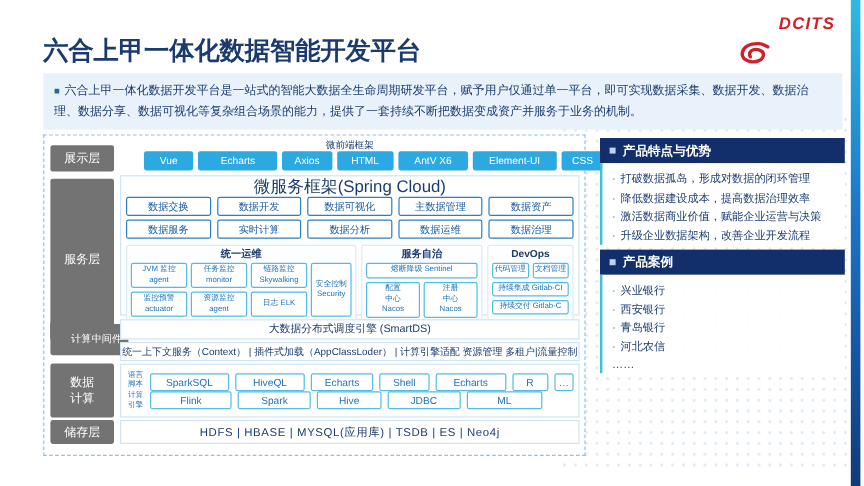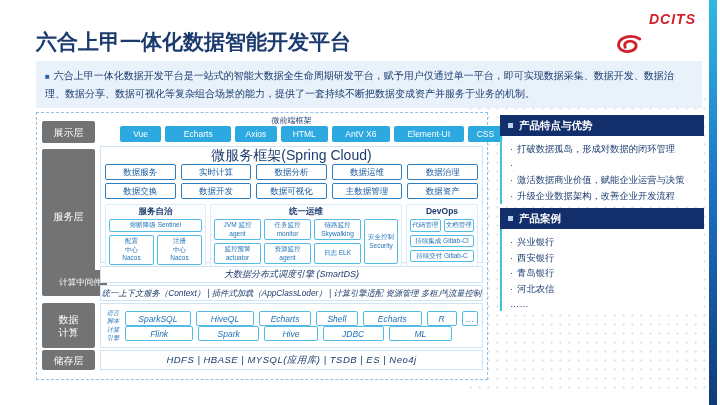--- a/index.html
+++ b/index.html
@@ -66,21 +66,21 @@
   .ops-row .sbox { flex:1; height:21px; }
   .sbox.side { width:34px; height:45px; }
   .gov .sbox.wide { height:13px; margin-bottom:3px; }
   .gov-row { display:flex; gap:3px; }
   .gov-row .sbox { flex:1; height:30px; }
   .dev-row { display:flex; gap:3px; margin-bottom:3px; }
   .dev-row .sbox { flex:1; height:13px; }
   .devops .sbox.wide { height:12px; margin-bottom:3px; }
   
   .bar-box { position:absolute; left:63px; width:383px; border:1px solid #cfe4f4; background:#fff;
-    box-sizing:border-box; display:flex; align-items:center; justify-content:center; color:#1c3c6e;font-style:italic; }
+    box-sizing:border-box; display:flex; align-items:center; justify-content:center; color:#1c3c6e; }
   #sched   { top:153px; height:17px; font-size:9px; }
   #mw      { top:172px; height:16px; font-size:8.3px; }
   #compute { top:190px; height:45px; padding:3px 4px; justify-content:flex-start; }
   #storage { top:237px; height:20px; font-size:9.5px; letter-spacing:0.5px; }
   .comp-label { width:16px; font-size:6.3px; line-height:1.35; color:#1f72b6; display:flex;
     align-items:center; justify-content:center; text-align:center; white-space:pre-line; }
   .comp-rows { flex:1; display:flex; flex-direction:column; gap:0; justify-content:flex-start; margin-left:4px; }
   .comp-row { display:flex; gap:5px; }
   .cbox { border:1px solid #53bce6; color:#1f72b6; font-size:8.5px; height:15px; line-height:13px;
     text-align:center; border-radius:2px; background:#fff; box-sizing:border-box; padding-top:1px; }
@@ -143,46 +143,34 @@
       <div class="fe-btn">Axios</div>
       <div class="fe-btn">HTML</div>
       <div class="fe-btn">AntV X6</div>
       <div class="fe-btn">Element-UI</div>
       <div class="fe-btn">CSS</div>
     </div>
 
     <div class="ms">
       <div class="ms-title">微服务框架(Spring Cloud)</div>
       <div class="svc-row">
+        <div class="svc">数据交换</div>
+        <div class="svc">数据开发</div>
+        <div class="svc">数据可视化</div>
+        <div class="svc">主数据管理</div>
+        <div class="svc">数据资产</div>
+      </div>
+      <div class="svc-row">
         <div class="svc">数据服务</div>
         <div class="svc">实时计算</div>
         <div class="svc">数据分析</div>
         <div class="svc">数据运维</div>
         <div class="svc">数据治理</div>
       </div>
-      <div class="svc-row">
-        <div class="svc">数据交换</div>
-        <div class="svc">数据开发</div>
-        <div class="svc">数据可视化</div>
-        <div class="svc">主数据管理</div>
-        <div class="svc">数据资产</div>
-      </div>
       <div class="sub-row">
-        <div class="sub gov">
-          <div class="sub-h">服务自治</div>
-          <div class="sbox wide">熔断降级 Sentinel</div>
-          <div class="gov-row">
-            <div class="sbox">配置
-中心
-Nacos</div>
-            <div class="sbox">注册
-中心
-Nacos</div>
-          </div>
-        </div>
         <div class="sub ops">
           <div class="sub-h">统一运维</div>
           <div class="ops-body">
             <div class="ops-main">
               <div class="ops-row">
                 <div class="sbox">JVM 监控
 agent</div>
                 <div class="sbox">任务监控
 monitor</div>
                 <div class="sbox">链路监控
@@ -193,20 +181,32 @@
 actuator</div>
                 <div class="sbox">资源监控
 agent</div>
                 <div class="sbox">日志 ELK</div>
               </div>
             </div>
             <div class="sbox side">安全控制
 Security</div>
           </div>
         </div>
+        <div class="sub gov">
+          <div class="sub-h">服务自治</div>
+          <div class="sbox wide">熔断降级 Sentinel</div>
+          <div class="gov-row">
+            <div class="sbox">配置
+中心
+Nacos</div>
+            <div class="sbox">注册
+中心
+Nacos</div>
+          </div>
+        </div>
         <div class="sub devops">
           <div class="sub-h">DevOps</div>
           <div class="dev-row">
             <div class="sbox">代码管理</div>
             <div class="sbox">文档管理</div>
           </div>
           <div class="sbox wide">持续集成 Gitlab-CI</div>
           <div class="sbox wide">持续交付 Gitlab-C</div>
         </div>
       </div>
@@ -247,20 +247,21 @@
     <span class="ph-sq"></span>
     <span>产品特点与优势</span>
   </div>
   <div class="panel-body" id="pb1">
     <div class="pitem">
         <span>·</span>
         <span>打破数据孤岛，形成对数据的闭环管理</span>
       </div>
     <div class="pitem">
         <span>·</span>
+        <span>降低数据建设成本，提高数据治理效率</span>
       </div>
     <div class="pitem">
         <span>·</span>
         <span>激活数据商业价值，赋能企业运营与决策</span>
       </div>
     <div class="pitem">
         <span>·</span>
         <span>升级企业数据架构，改善企业开发流程</span>
       </div>
   </div>

